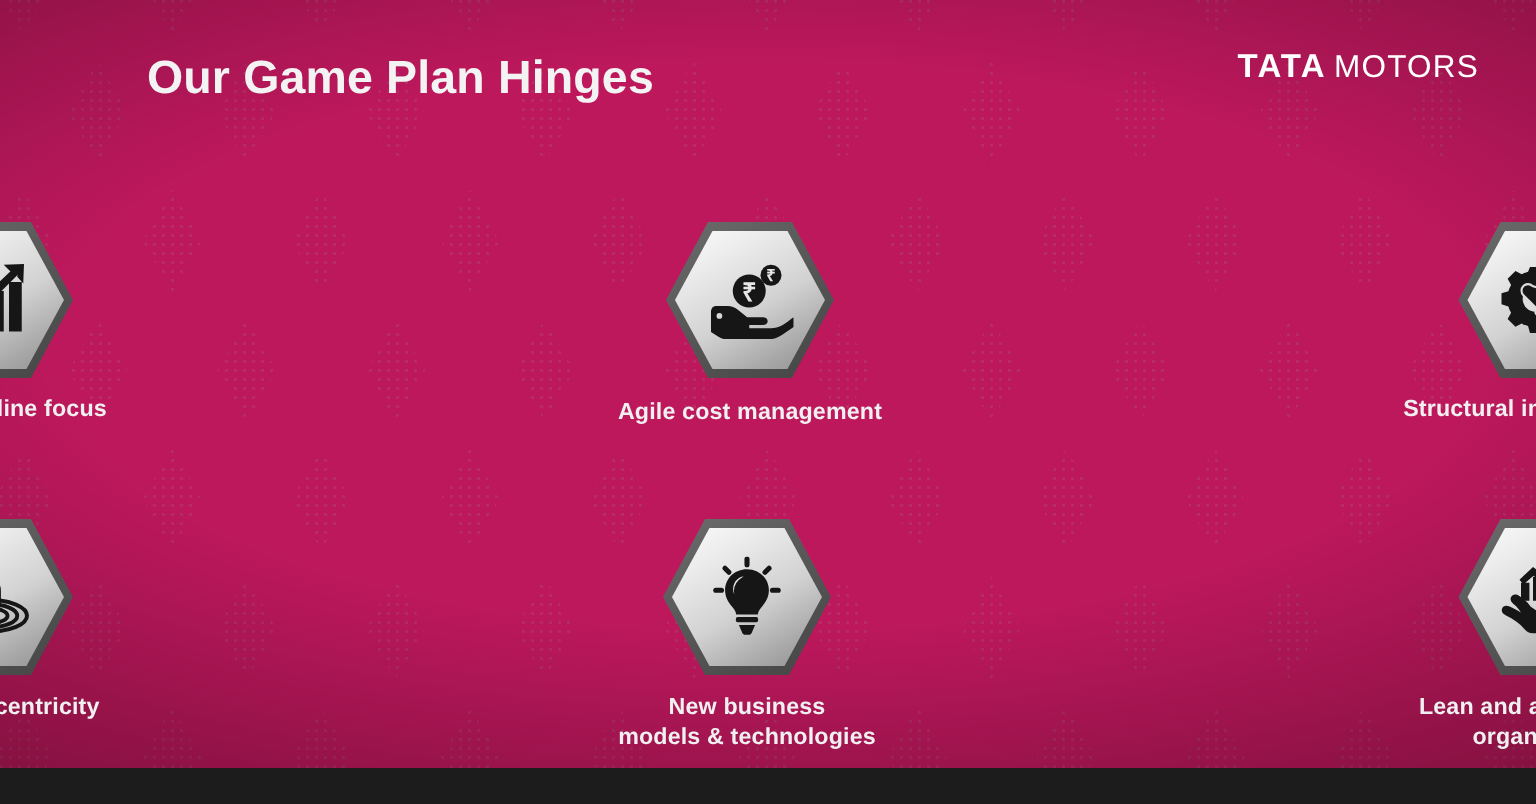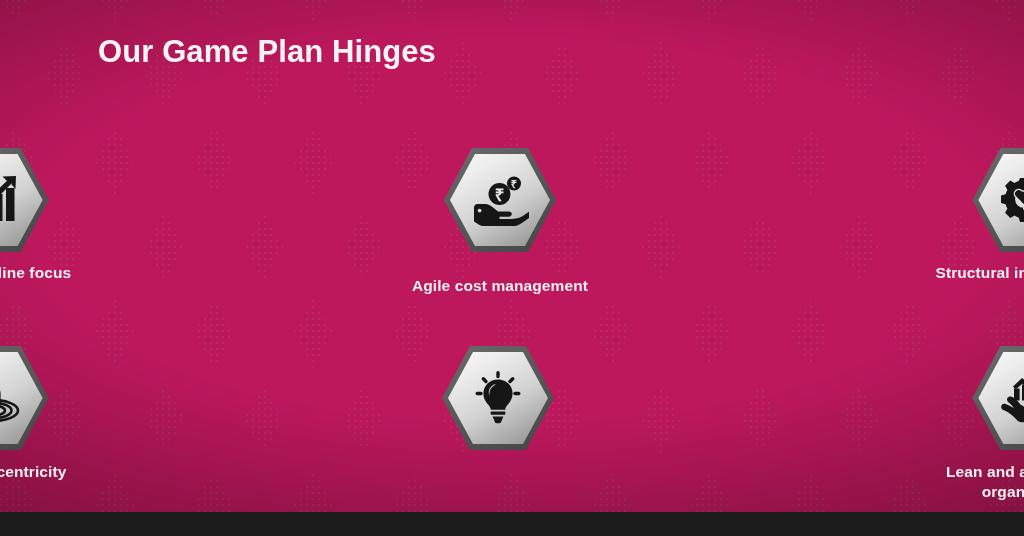--- a/index.html
+++ b/index.html
@@ -125,35 +125,38 @@
     margin-top:12px;
     color:#f0f0f0;
     font-size:15.5px;
     font-weight:bold;
     line-height:1.28;
     text-align:center;
     white-space:pre-line;
     letter-spacing:0.1px;
   }
   .cell.c0 .caption { margin-top:11px; }
-  .cell.c1 .caption { margin-top:24px; }
+  .cell.c1 .caption { margin-top:13px; }
   .cell.c2 .caption { margin-top:11px; }
 </style>
 </head>
 <body>
 
 <div id="slide">
 
   <div class="bg-pattern"></div>
   <div class="bg-vignette"></div>
 
   <h1 class="title">
     <span>Our Game Plan Hinges</span>
   </h1>
 
+  <div class="logo">
+    <span class="tata">TATA</span><span class="motors">MOTORS</span>
+  </div>
 
   <div class="grid">
 
     <div class="row row1">
 
       <div class="cell c0">
         <div class="hex-wrap">
           <div class="hex"></div>
           <div class="hex-inner">
             <svg width="56" height="50" viewBox="0 0 56 50">
@@ -258,20 +261,22 @@
 
                 <rect x="26.3" y="0" width="3.4" height="7.2" rx="1.7"></rect>
                 <rect x="26.3" y="0" width="3.4" height="7.2" rx="1.7" transform="rotate(45 28 22.5)"></rect>
                 <rect x="26.3" y="0" width="3.4" height="7.2" rx="1.7" transform="rotate(-45 28 22.5)"></rect>
                 <rect x="26.3" y="0" width="3.4" height="7.2" rx="1.7" transform="rotate(90 28 22.5)"></rect>
                 <rect x="26.3" y="0" width="3.4" height="7.2" rx="1.7" transform="rotate(-90 28 22.5)"></rect>
               </g>
             </svg>
           </div>
         </div>
+        <div class="caption">New business
+models &amp; technologies</div>
       </div>
 
       <div class="cell c5">
         <div class="hex-wrap">
           <div class="hex"></div>
           <div class="hex-inner">
             <svg width="62" height="54" viewBox="0 0 62 54">
               <g fill="#161616">
 
                 <rect x="17" y="17.5" width="5.6" height="12"></rect>

